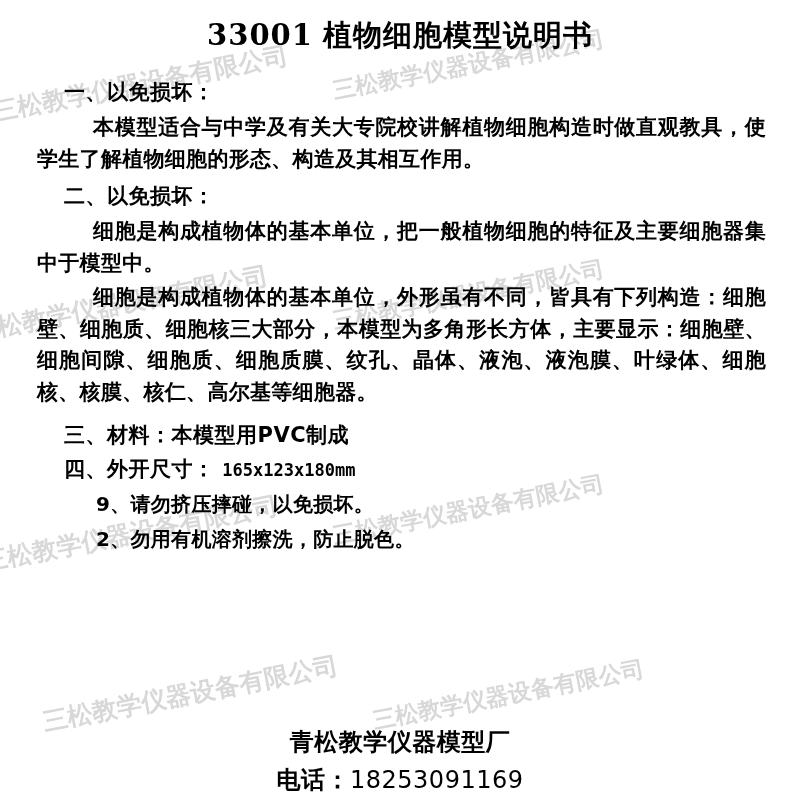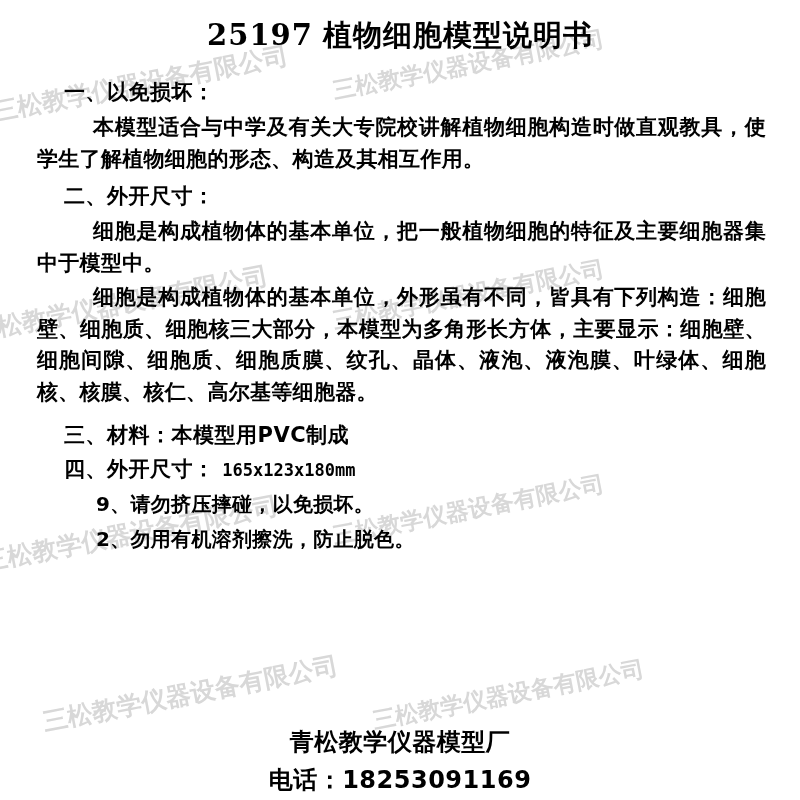--- a/index.html
+++ b/index.html
@@ -103,21 +103,21 @@
     text-align: center;
   }
   .footer-line {
     font-size: 24px;
     font-weight: bold;
     letter-spacing: 0.5px;
     margin: 6px 0;
   }
   .footer-phone .tel-num {
     font-family: "DejaVu Sans", sans-serif;
-    font-weight: bold;
+    font-weight: normal;
   }
 </style>
 </head>
 <body>
 
 <div id="page">
 
   <div id="watermarks">
     <div class="wm wm-a" style="left:-10px; top:80px;">三松教学仪器设备有限公司</div>
     <div class="wm wm-b" style="left:330px; top:60px;">三松教学仪器设备有限公司</div>
@@ -125,27 +125,27 @@
     <div class="wm wm-b" style="left:330px; top:290px;">三松教学仪器设备有限公司</div>
     <div class="wm wm-a" style="left:-20px; top:530px;">三松教学仪器设备有限公司</div>
     <div class="wm wm-b" style="left:330px; top:505px;">三松教学仪器设备有限公司</div>
     <div class="wm wm-a" style="left:40px; top:690px;">三松教学仪器设备有限公司</div>
     <div class="wm wm-b" style="left:370px; top:690px;">三松教学仪器设备有限公司</div>
   </div>
 
   <div id="doc">
 
     <div class="title">
-      <span class="num">25197</span><span>植物细胞模型说明书</span>
+      <span class="num">33001</span><span>植物细胞模型说明书</span>
     </div>
 
     <div class="heading">一、以免损坏：</div>
     <div class="para">本模型适合与中学及有关大专院校讲解植物细胞构造时做直观教具，使学生了解植物细胞的形态、构造及其相互作用。</div>
 
-    <div class="heading">二、外开尺寸：</div>
+    <div class="heading">二、以免损坏：</div>
     <div class="para">细胞是构成植物体的基本单位，把一般植物细胞的特征及主要细胞器集中于模型中。</div>
     <div class="para">细胞是构成植物体的基本单位，外形虽有不同，皆具有下列构造：细胞壁、细胞质、细胞核三大部分，本模型为多角形长方体，主要显示：细胞壁、细胞间隙、细胞质、细胞质膜、纹孔、晶体、液泡、液泡膜、叶绿体、细胞核、核膜、核仁、高尔基等细胞器。</div>
 
     <div class="dim-spacer"></div>
 
     <div class="heading">三、材料：本模型用PVC制成</div>
 
     <div class="heading">
       <span>四、外开尺寸：</span>
       <span class="mono">165x123x180mm</span>

